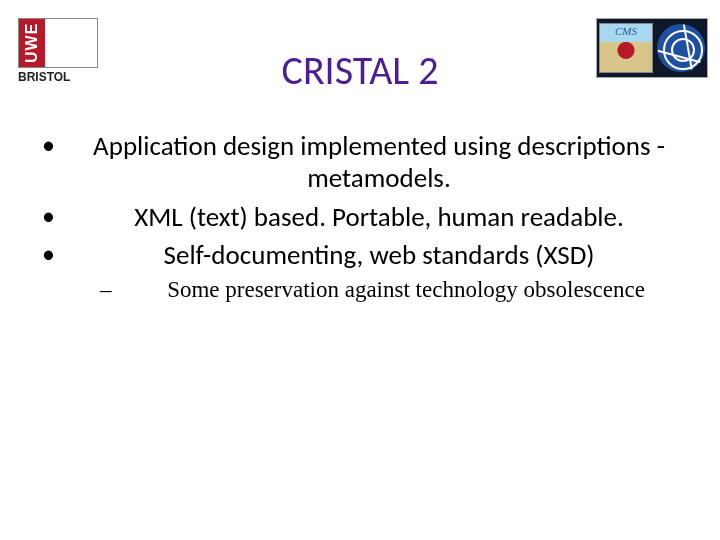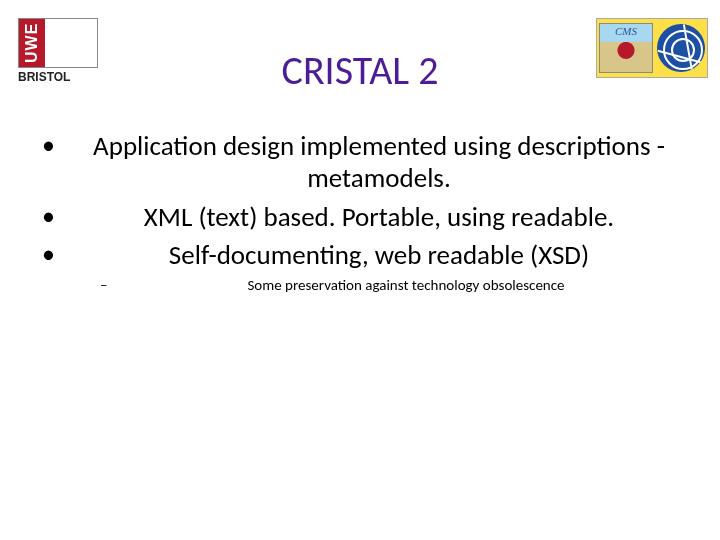--- a/index.html
+++ b/index.html
@@ -56,21 +56,21 @@
     color: #222;
   }
   .logo-right {
     position: absolute;
     top: 18px;
     right: 12px;
     display: flex;
     align-items: center;
     border: 1px solid #aaa;
     padding: 2px;
-    background: #fde047;
+    background: #0f172a;
     height: 54px;
   }
   .cms-block {
     width: 52px;
     height: 48px;
     margin-right: 4px;
     position: relative;
     border: 1px solid #888;
     background:
       radial-gradient(circle at 50% 55%, #b5192a 0 8px, transparent 9px),
@@ -148,21 +148,22 @@
     position: absolute;
     left: 6px;
     top: 0;
     font-size: 26px;
     line-height: 1.2;
   }
   ul.level2 {
     list-style: none;
     padding: 0;
     margin: 4px 0 4px 28px;
-    font-size: 15px;
+    font-size: 23px;
+    font-family: Liberation Serif, serif;
   }
   ul.level2 > li {
     position: relative;
     padding-left: 26px;
   }
   ul.level2 > li::before {
     content: "–";
     position: absolute;
     left: 4px;
     top: 0;
@@ -192,23 +193,23 @@
       <div class="cern-line h"></div>
       <div class="cern-line v"></div>
     </div>
   </div>
 
   <div class="title">CRISTAL 2</div>
 
   <div class="body">
     <ul class="level1">
       <li><span>Application design implemented using descriptions - metamodels.</span></li>
-      <li><span>XML (text) based. Portable, using readable.</span></li>
+      <li><span>XML (text) based. Portable, human readable.</span></li>
       <li>
-        <span>Self-documenting, web readable (XSD)</span>
+        <span>Self-documenting, web standards (XSD)</span>
         <ul class="level2">
           <li><span>Some preservation against technology obsolescence</span></li>
         </ul>
       </li>
     </ul>
   </div>
 
 </div>
 
 </body></html>

